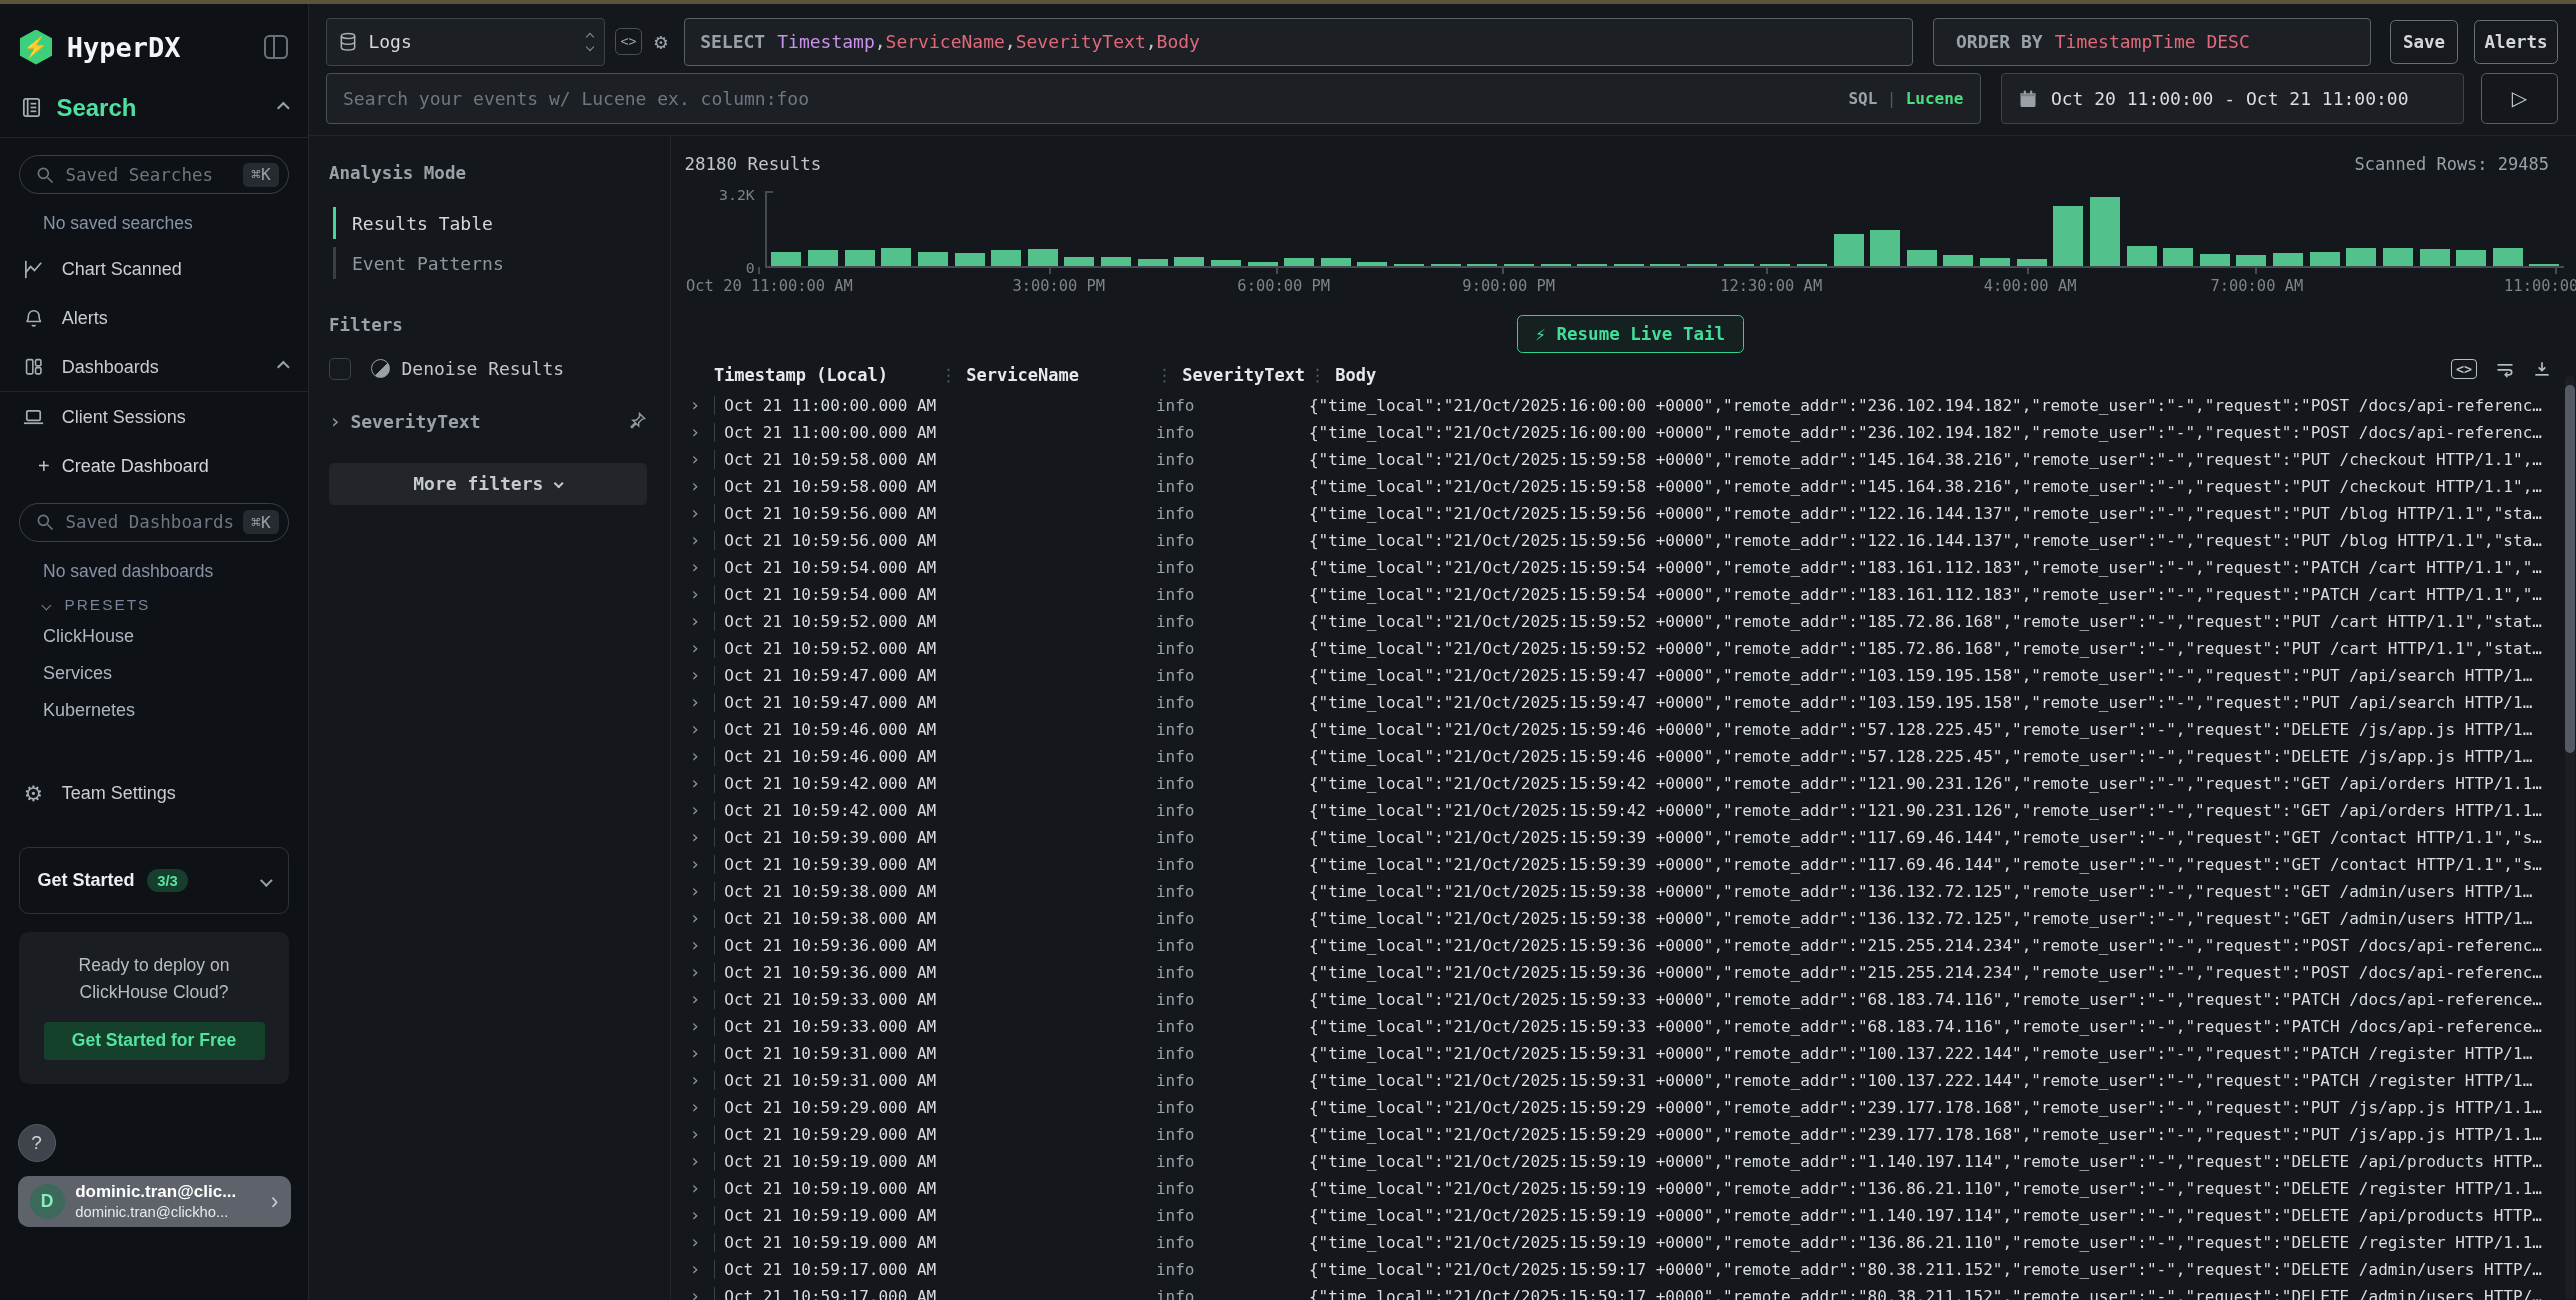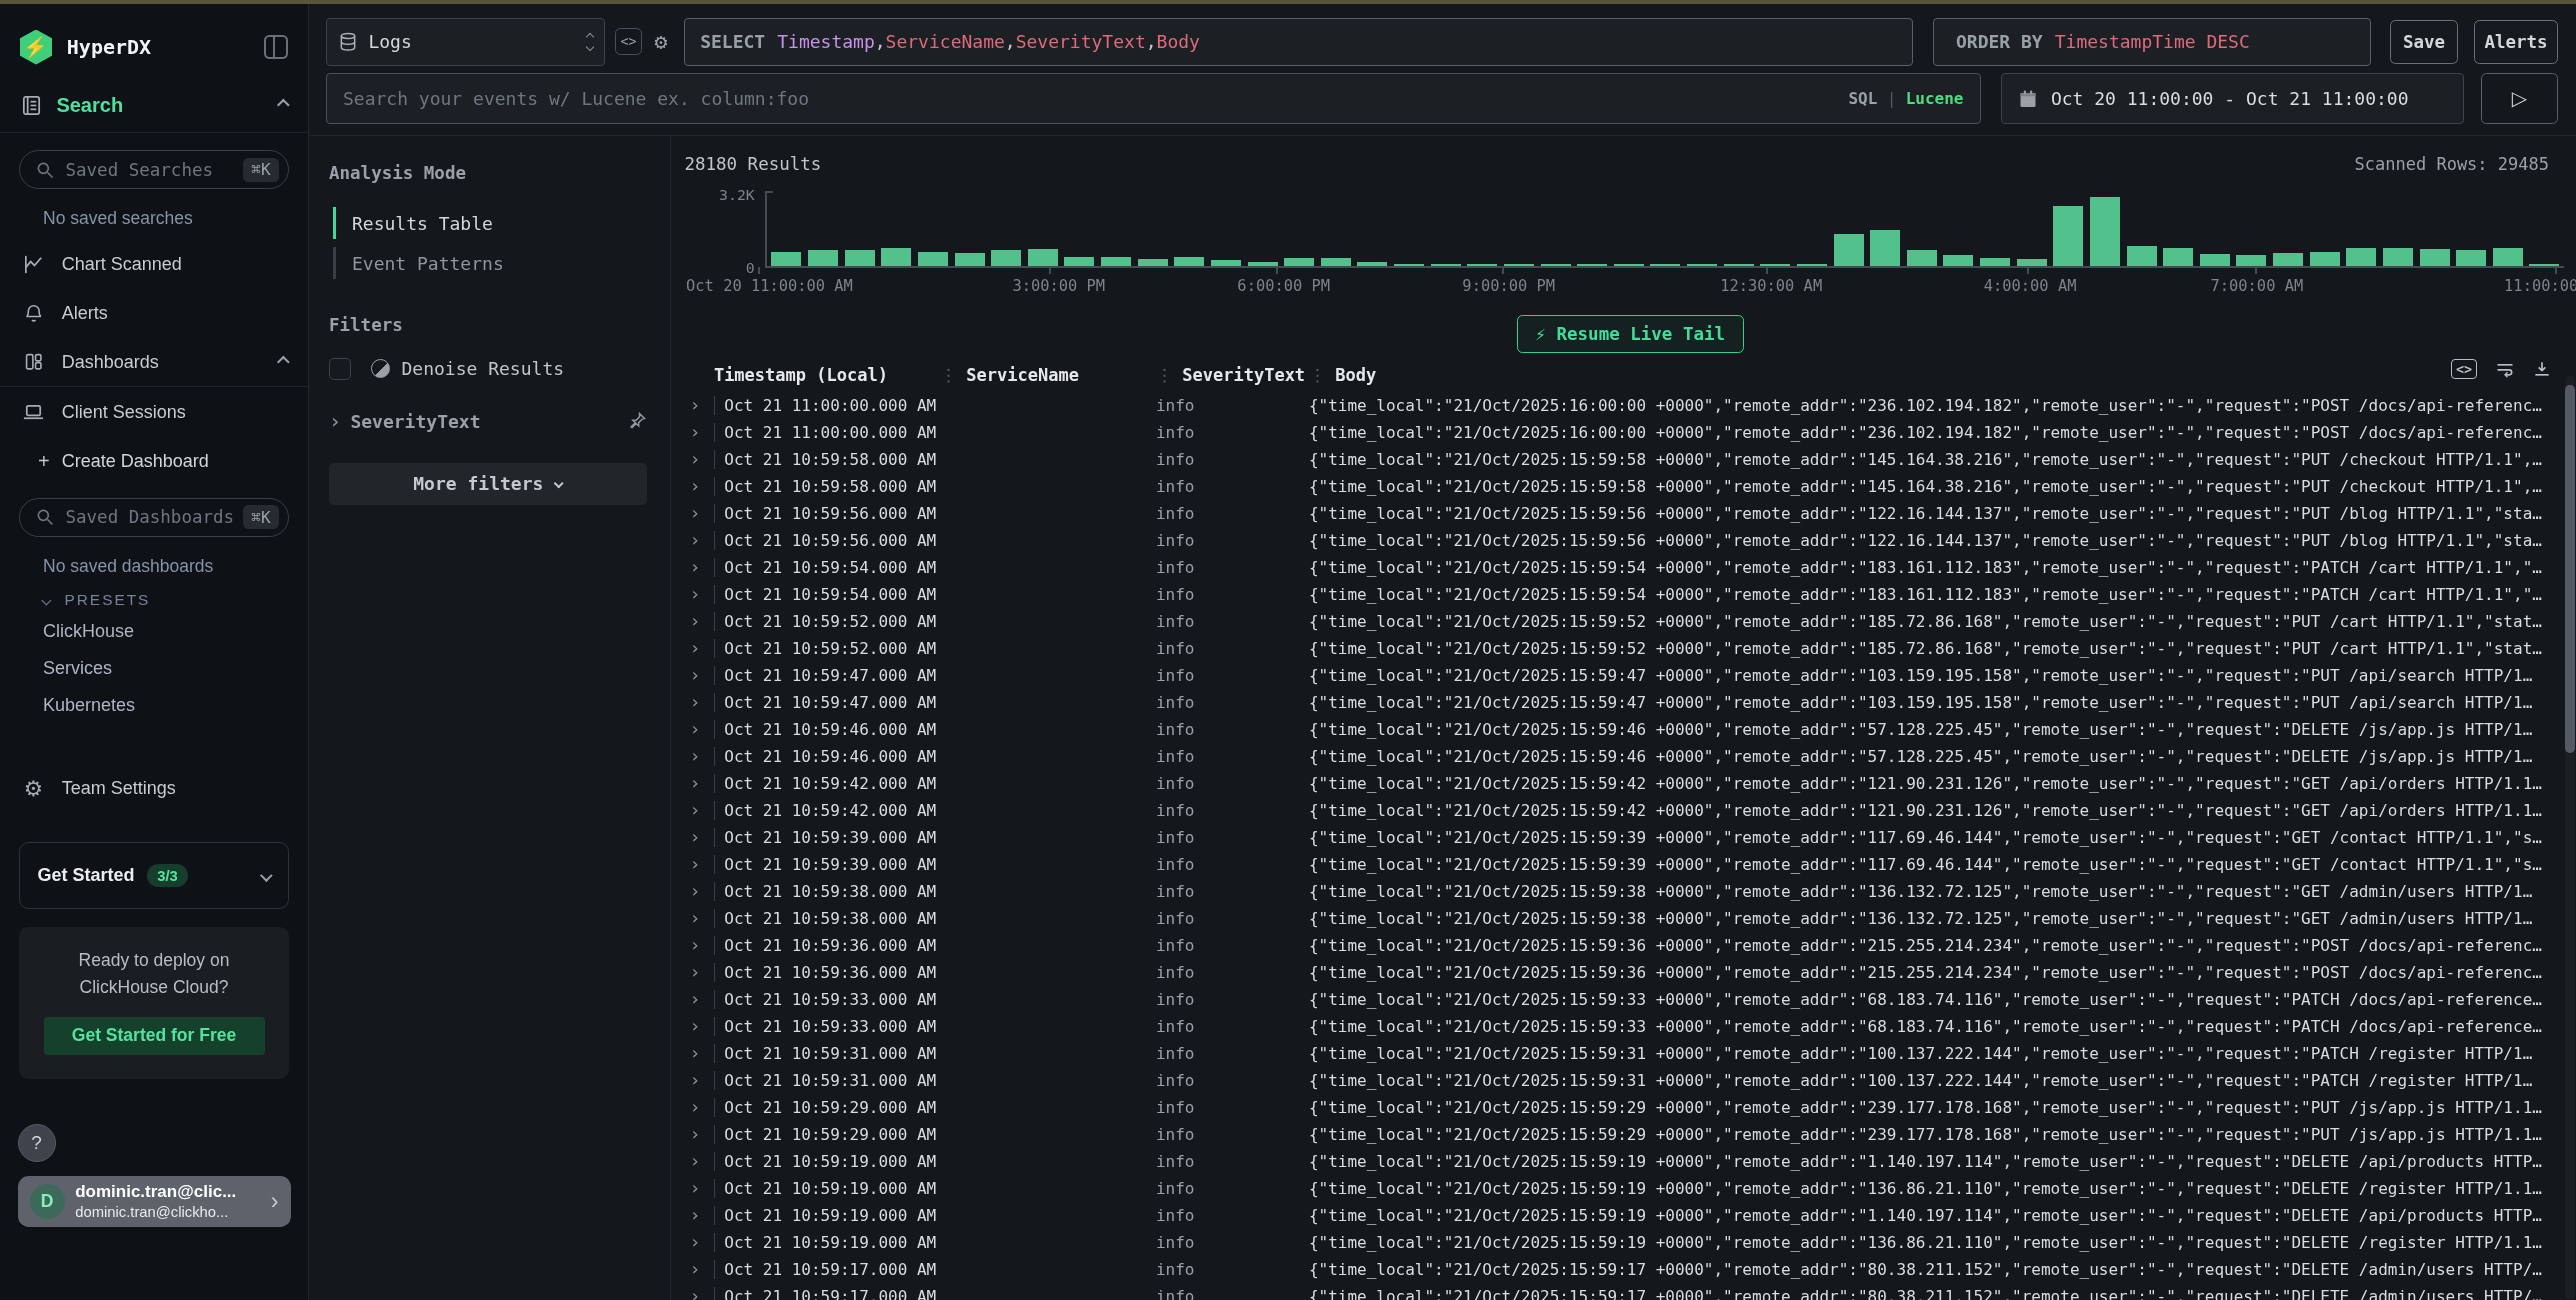--- a/index.html
+++ b/index.html
@@ -5,25 +5,25 @@
   *{box-sizing:border-box;margin:0;padding:0}
   html,body{width:2576px;height:1301px;overflow:hidden;background:#14171b;font-family:"Liberation Sans",sans-serif}
   .mono{font-family:"DejaVu Sans Mono",monospace}
   .top-strip{height:4px;width:100%;background:#5a5438}
   .app{display:flex;height:1297px}
 
   
   .sidebar{width:309px;min-width:309px;background:#0e1115;border-right:1.3px solid #23272d;display:flex;flex-direction:column;position:relative}
   .sb-header{display:flex;align-items:center;padding:25.5px 20px 20px 20px}
   .logo-hex{width:32px;height:35px;background:#3ecf7c;clip-path:polygon(50% 0,100% 25%,100% 75%,50% 100%,0 75%,0 25%);display:flex;align-items:center;justify-content:center;color:#fff;font-size:20px}
-  .logo-text{color:#f2f4f6;font-size:20px;font-weight:bold;margin-left:14.8px;font-family:"DejaVu Sans Mono",monospace}
+  .logo-text{color:#f2f4f6;font-size:27px;font-weight:bold;margin-left:14.8px;font-family:"DejaVu Sans Mono",monospace}
   .panel-toggle{margin-left:auto;width:24px;height:24px;border:2px solid #6a7078;border-radius:5.4px;position:relative}
   .panel-toggle::after{content:"";position:absolute;left:6.7px;top:0;bottom:0;border-left:2px solid #6a7078}
   .sb-search-row{display:flex;align-items:center;padding:9.4px 20px 14.8px 20px;border-bottom:1.3px solid #21252b}
-  .sb-search-row .label{color:#4ee0a0;font-size:20px;font-weight:bold;margin-left:13.4px}
+  .sb-search-row .label{color:#4ee0a0;font-size:24px;font-weight:bold;margin-left:13.4px}
   .chv{display:inline-block;width:8.7px;height:8.7px;border-right:2px solid currentColor;border-bottom:2px solid currentColor}
   .chv.up{transform:rotate(-135deg)}
   .chv.down{transform:rotate(45deg)}
   .sb-search-row .chv{margin-left:auto;color:#9aa1a9}
   .pill-input{margin:17.5px 19px 0 19px;height:39px;border:1.3px solid #3a4047;border-radius:671px;display:flex;align-items:center;padding:0 9.4px 0 14.8px;color:#6e7681}
   .pill-input .ph{color:#6e7681;font-size:17.5px;margin-left:10.7px;font-family:"DejaVu Sans Mono",monospace}
   .kbd{margin-left:auto;background:#262b31;border-radius:5.4px;color:#9aa1a9;font-size:16px;padding:2.7px 8px}
   .sb-note{color:#8793a7;font-size:17.5px;padding:19px 0 0 43px}
   .sb-item{display:flex;align-items:center;padding:13.4px 20px;color:#c9cdd2;font-size:18px}
   .sb-item .ic{width:27px;display:flex;justify-content:center;color:#a7adb5}

